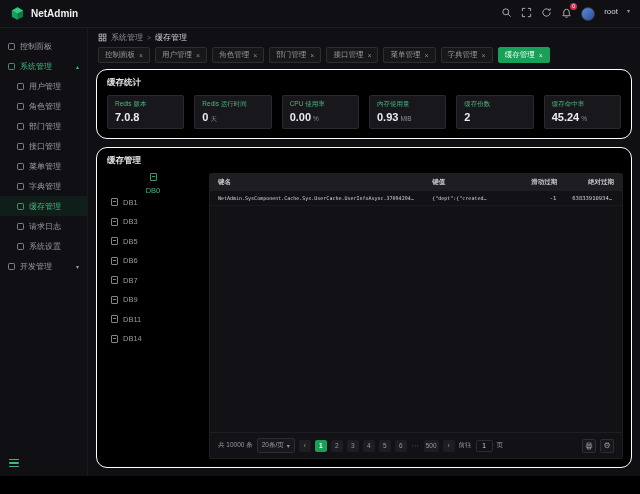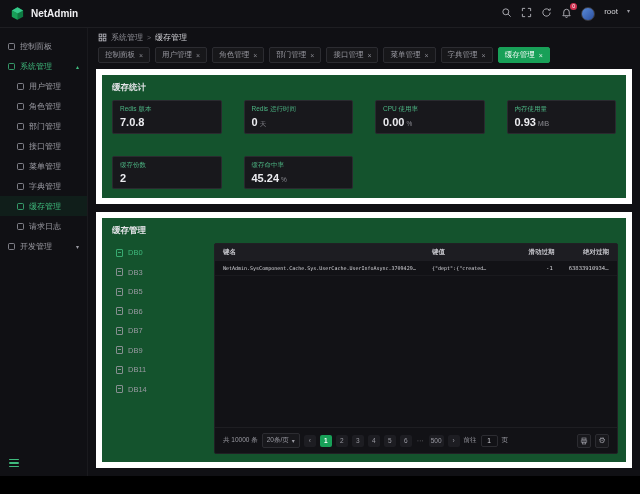--- a/index.html
+++ b/index.html
@@ -38,36 +38,36 @@
   .breadcrumb { height:18px; display:flex; align-items:center; gap:4px; padding:0 10px; font-size:8px; color:#8f8f96; }
   .crumb-last { color:#d2d2d7; }
   .bsep { font-size:7px; color:#6a6a70; }
 
   .tabs { display:flex; gap:5px; padding:1px 10px 6px; }
   .tab { display:inline-flex; align-items:center; gap:4px; border:1px solid #2c2c31; border-radius:2px; padding:2px 6px; font-size:7.5px; color:#9a9aa2; background:#17171a; cursor:pointer; white-space:nowrap; }
   .tab.active { background:#18a058; border-color:#18a058; color:#fff; }
   .tab-close { font-size:7px; line-height:1; opacity:.85; }
 
   .content { flex:1; display:flex; flex-direction:column; gap:8px; padding:0 8px 8px; min-height:0; }
-  .card { background:#14532d; border:6px solid #ffffff; border-radius:0; }
+  .card { background:#000000; border:1px solid #ffffff; border-radius:11px; }
   .card-title { font-size:8.5px; font-weight:bold; color:#e3e3e7; padding:7px 10px 6px; }
 
   
-  .stats { display:grid; grid-template-columns:repeat(4,1fr); gap:22px; padding:0 10px 9px; }
+  .stats { display:grid; grid-template-columns:repeat(6,1fr); gap:10px; padding:0 10px 9px; }
   .stat { border:1px solid #2a2a2f; background:#18181c; border-radius:2px; padding:4px 7px; }
   .stat-label { font-size:6.5px; color:#4cb583; margin-bottom:2px; white-space:nowrap; }
   .stat-value { font-size:11px; font-weight:bold; color:#ececf0; white-space:nowrap; }
   .stat-unit { font-size:6.5px; color:#8b8b92; font-weight:normal; margin-left:2px; }
 
   
   .card-cache { flex:1; display:flex; flex-direction:column; min-height:0; }
   .cache-body { flex:1; display:flex; gap:8px; padding:0 8px 8px; min-height:0; }
   .db-list { width:96px; flex-shrink:0; overflow:hidden; }
   .db-item { display:flex; align-items:center; gap:5px; height:19.5px; padding:0 6px; font-size:7.5px; color:#9a9aa2; border-radius:2px; cursor:pointer; }
-  .db-item.active { color:#3fba7d; }
+  .db-item.active { color:#3fba7d;flex-direction:column; }
   .db-icon { width:7px; height:8px; border:1px solid currentColor; border-radius:1px; position:relative; opacity:.85; flex-shrink:0; }
   .db-icon::after { content:""; position:absolute; left:1px; right:1px; top:2px; border-top:1px solid currentColor; }
 
   .table-area { flex:1; display:flex; flex-direction:column; background:#121216; border:1px solid #202024; border-radius:2px; min-width:0; }
   table { width:100%; border-collapse:collapse; table-layout:fixed; }
   th { background:#1d1d22; font-size:6.5px; color:#c7c7cd; text-align:left; padding:4px 8px; font-weight:bold; white-space:nowrap; }
   td { font-size:5px; font-family:"DejaVu Sans Mono",monospace; color:#d4d4d9; padding:4px 8px; white-space:nowrap; overflow:hidden; text-overflow:ellipsis; border-bottom:1px solid #1a1a1e; }
   .num { text-align:right; }
   td.num { font-size:5.5px; }
   .table-fill { flex:1; }
@@ -163,20 +163,24 @@
         <span>字典管理</span>
       </div>
       <div class="side-item side-sub active">
         <span class="si"></span>
         <span>缓存管理</span>
       </div>
       <div class="side-item side-sub">
         <span class="si"></span>
         <span>请求日志</span>
       </div>
+      <div class="side-item side-sub">
+        <span class="si"></span>
+        <span>系统设置</span>
+      </div>
       <div class="side-item">
         <span class="si"></span>
         <span>开发管理</span>
         <span class="mcaret">▾</span>
       </div>
       <div class="collapse-btn">
         <span></span>
           <span></span>
           <span></span>
       </div>
@@ -264,20 +268,24 @@
           </div>
         </div>
 
         <div class="card card-cache">
           <div class="card-title">缓存管理</div>
           <div class="cache-body">
             <div class="db-list">
               <div class="db-item active">
                   <span class="db-icon"></span>
                   <span>DB0</span>
+                </div>
+              <div class="db-item">
+                  <span class="db-icon"></span>
+                  <span>DB1</span>
                 </div>
               <div class="db-item">
                   <span class="db-icon"></span>
                   <span>DB3</span>
                 </div>
               <div class="db-item">
                   <span class="db-icon"></span>
                   <span>DB5</span>
                 </div>
               <div class="db-item">

